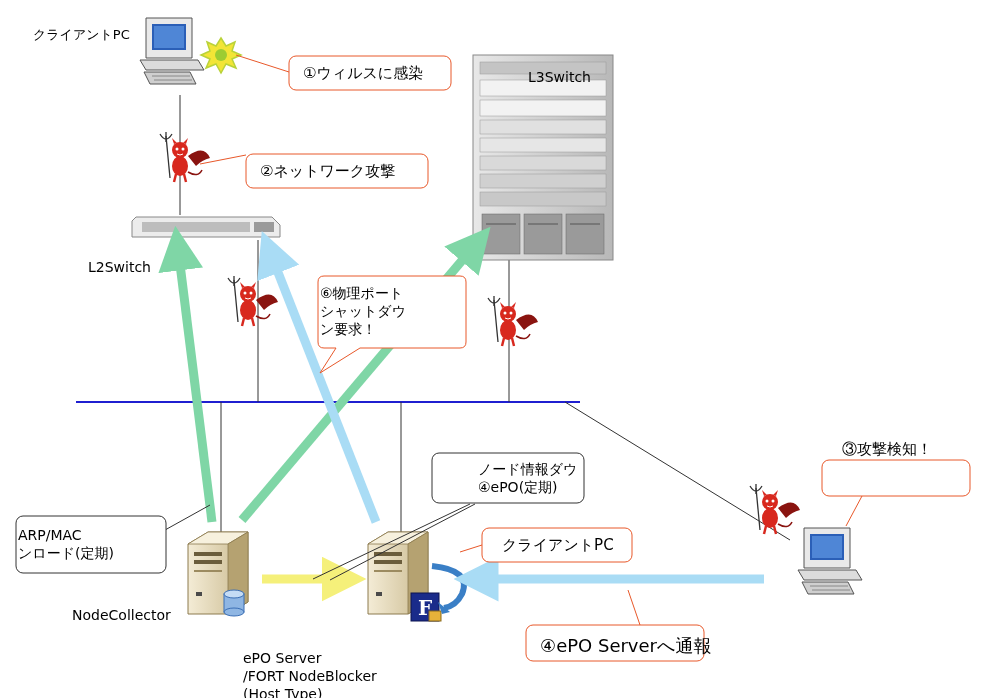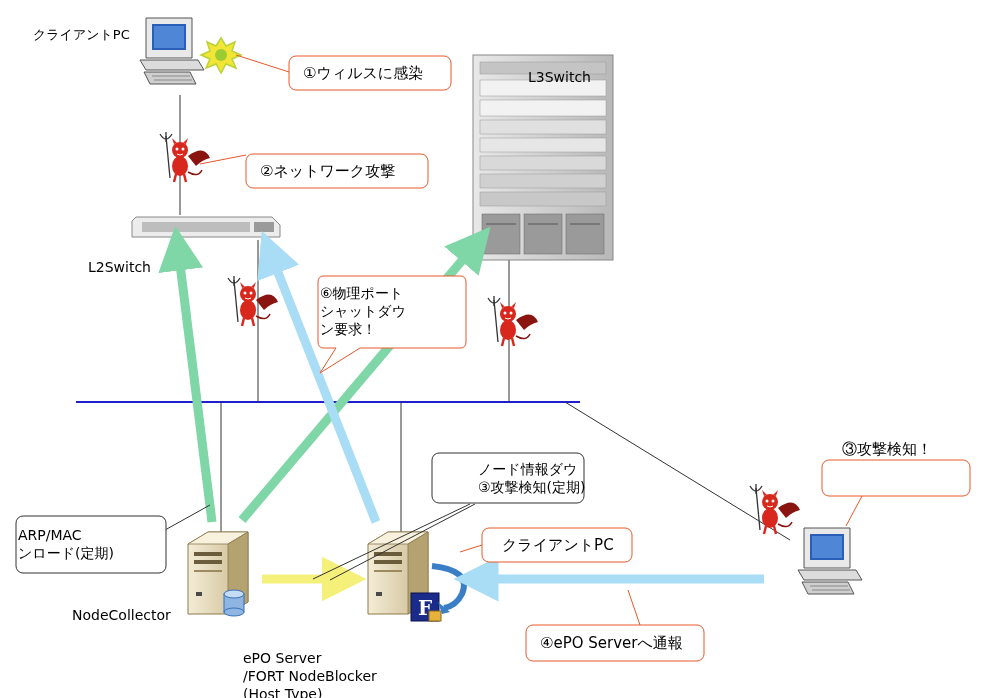--- a/index.html
+++ b/index.html
@@ -193,21 +193,21 @@
 
 <div class="lbl" style="left:303px;top:64px;font-size:15px;text-align:center;">①ウィルスに感染</div>
 <div class="lbl" style="left:260px;top:162px;font-size:15px;">②ネットワーク攻撃</div>
 <div class="lbl lbl-c" style="left:320px;top:284px;width:144px;">
   <div>⑥物理ポート</div>
   <div>シャットダウ</div>
   <div>ン要求！</div>
 </div>
 <div class="lbl" style="left:842px;top:440px;font-size:15px;font-family:Liberation Serif, serif;">③攻撃検知！</div>
 <div class="lbl" style="left:502px;top:536px;font-size:15px;">クライアントPC</div>
-<div class="lbl" style="left:540px;top:634px;font-size:15px;">④ePO Serverへ通報</div>
+<div class="lbl" style="left:540px;top:634px;font-size:18px;">④ePO Serverへ通報</div>
 <div class="lbl lbl-c" style="left:434px;top:460px;width:148px;margin-left:44px;">
   <div>ノード情報ダウ</div>
-  <div>③攻撃検知(定期)</div>
+  <div>④ePO(定期)</div>
 </div>
 <div class="lbl lbl-c" style="left:18px;top:526px;width:122px;">
   <div>ARP/MAC</div>
   <div>ンロード(定期)</div>
 </div>
 
 </body></html>

